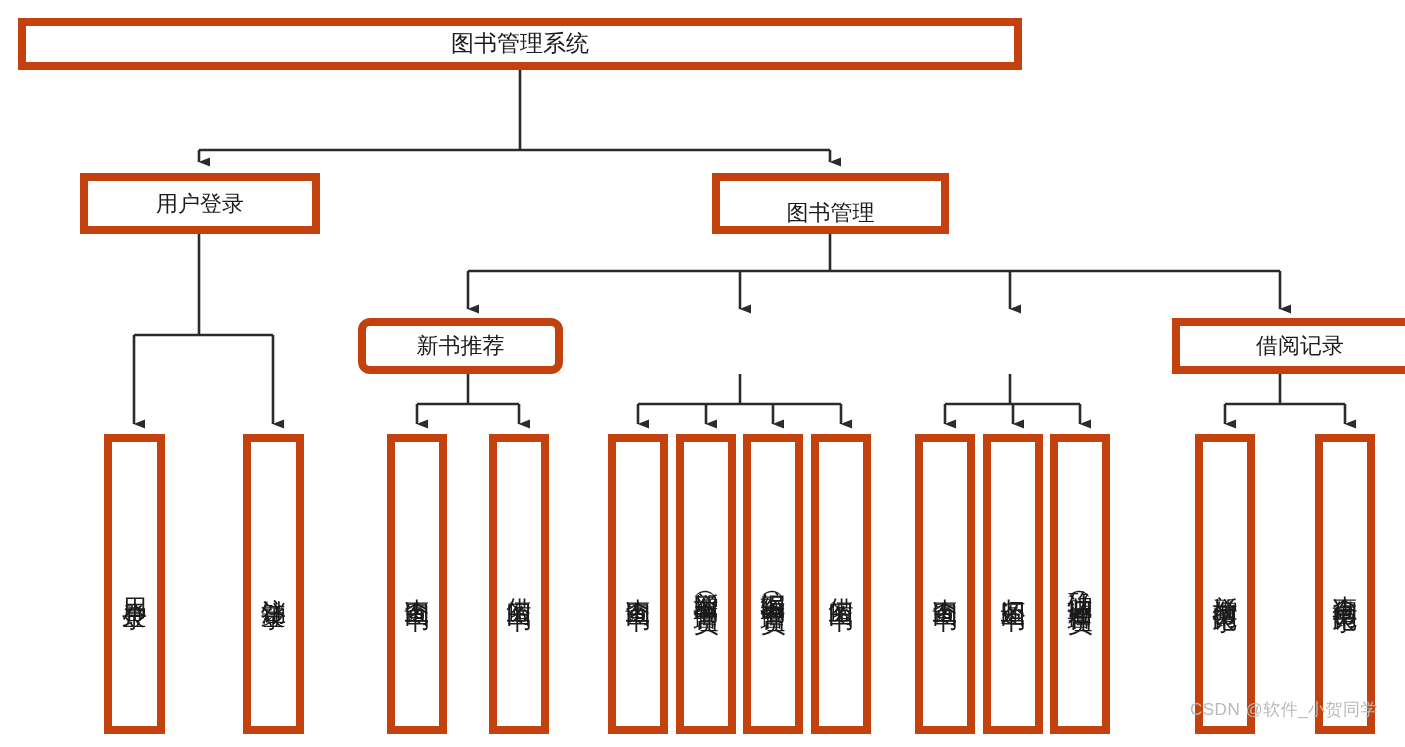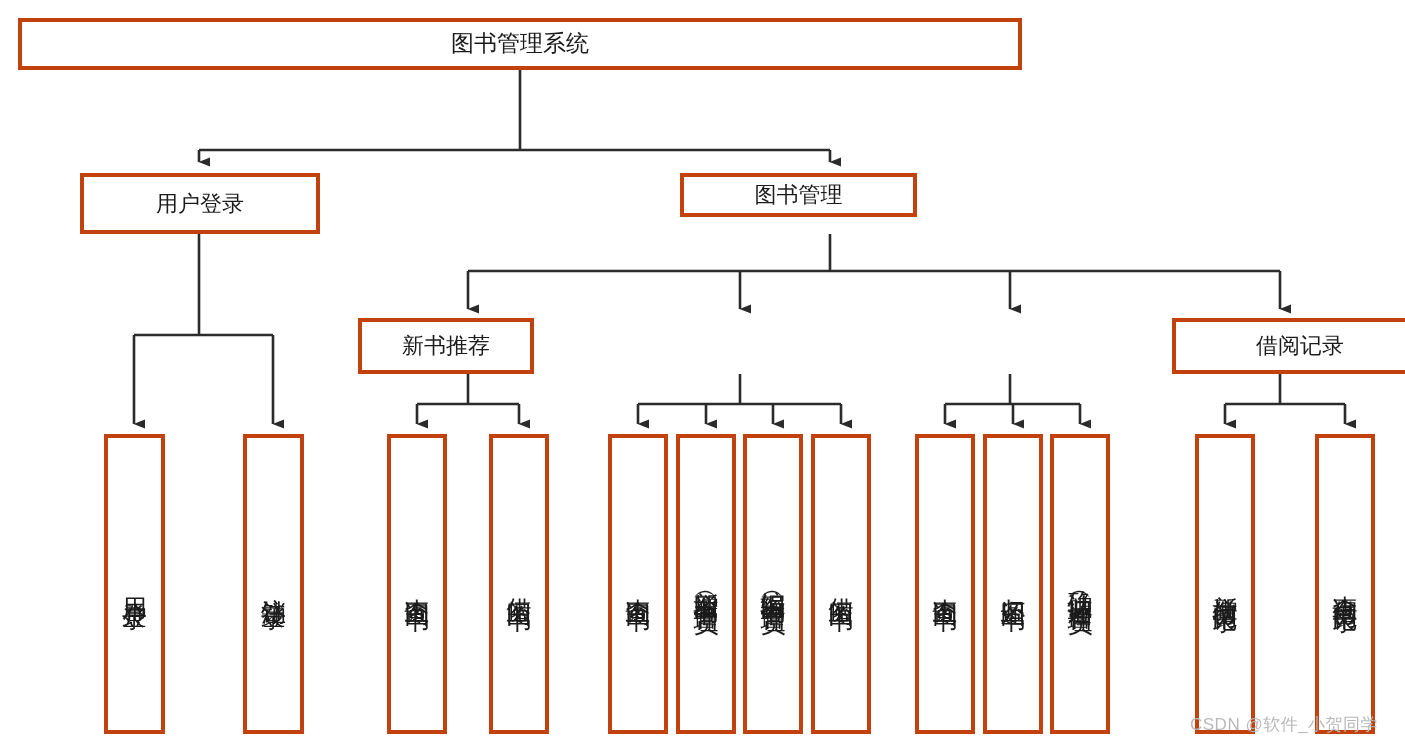--- a/index.html
+++ b/index.html
@@ -23,21 +23,21 @@
     left: 0;
     top: 0;
     width: 1405px;
     height: 747px;
     pointer-events: none;
   }
   .node {
     position: absolute;
     box-sizing: border-box;
     background: #ffffff;
-    border: 4px solid #c2410c;
+    border: 8px solid #c2410c;
     display: flex;
     align-items: center;
     justify-content: center;
     color: #1b1b1b;
     z-index: 2;
   }
   .node-label {
     display: block;
     text-align: center;
     line-height: 1.18;
@@ -64,21 +64,21 @@
     -webkit-writing-mode: vertical-rl;
     font-size: 25px;
     line-height: 1.0;
     letter-spacing: 3px;
     white-space: nowrap;
     text-align: center;
   }
   .watermark {
     position: absolute;
     left: 1190px;
-    top: 713px;
+    top: 698px;
     font-size: 17px;
     color: #b9b9b9;
     letter-spacing: 0.5px;
     white-space: nowrap;
     z-index: 5;
     user-select: none;
   }
 </style>
 </head>
 <body>
@@ -136,25 +136,25 @@
   </svg>
 
   <div class="node root" style="left:18px; top:18px; width:1004px; height:52px;">
     <span class="node-label">图书管理系统</span>
   </div>
 
   <div class="node branch" style="left:80px; top:173px; width:240px; height:61px;">
     <span class="node-label">用户登录</span>
   </div>
 
-  <div class="node branch" style="left:680px; top:173px; width:237px; height:44px;">
+  <div class="node branch" style="left:712px; top:173px; width:237px; height:61px;align-items:flex-end;">
     <span class="node-label">图书管理</span>
   </div>
 
-  <div class="node branch" style="left:358px; top:318px; width:176px; height:56px;">
+  <div class="node branch" style="left:358px; top:318px; width:205px; height:56px;border-radius:12px;">
     <span class="node-label">新书推荐</span>
   </div>
 
 
 
   <div class="node branch" style="left:1172px; top:318px; width:256px; height:56px;">
     <span class="node-label">借阅记录</span>
   </div>
 
   <div class="node leaf" style="left:104px; top:434px; width:61px; height:300px;">

